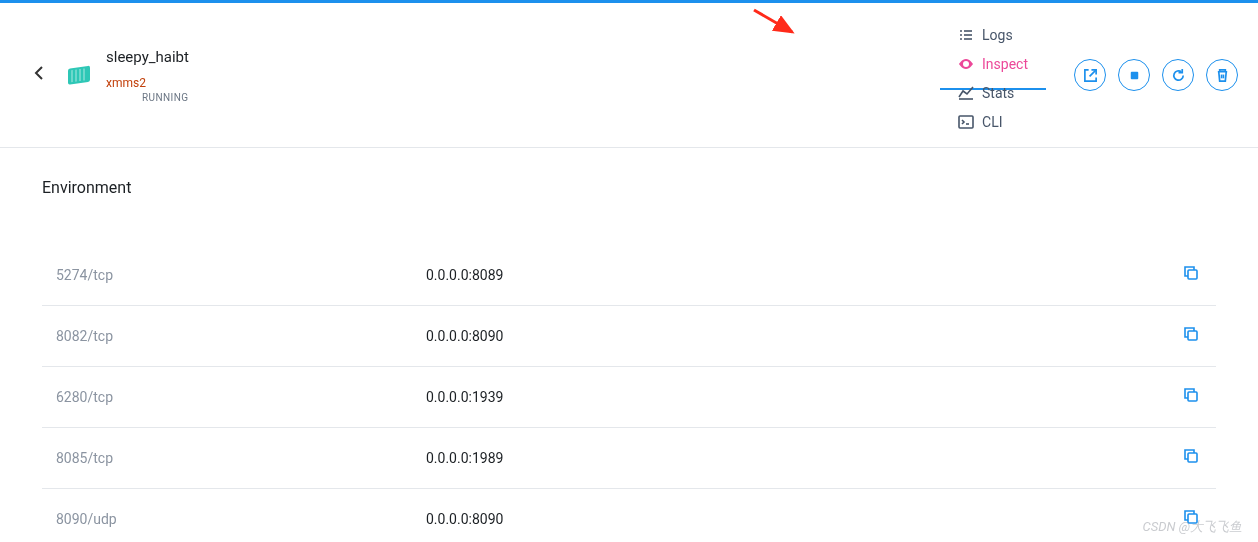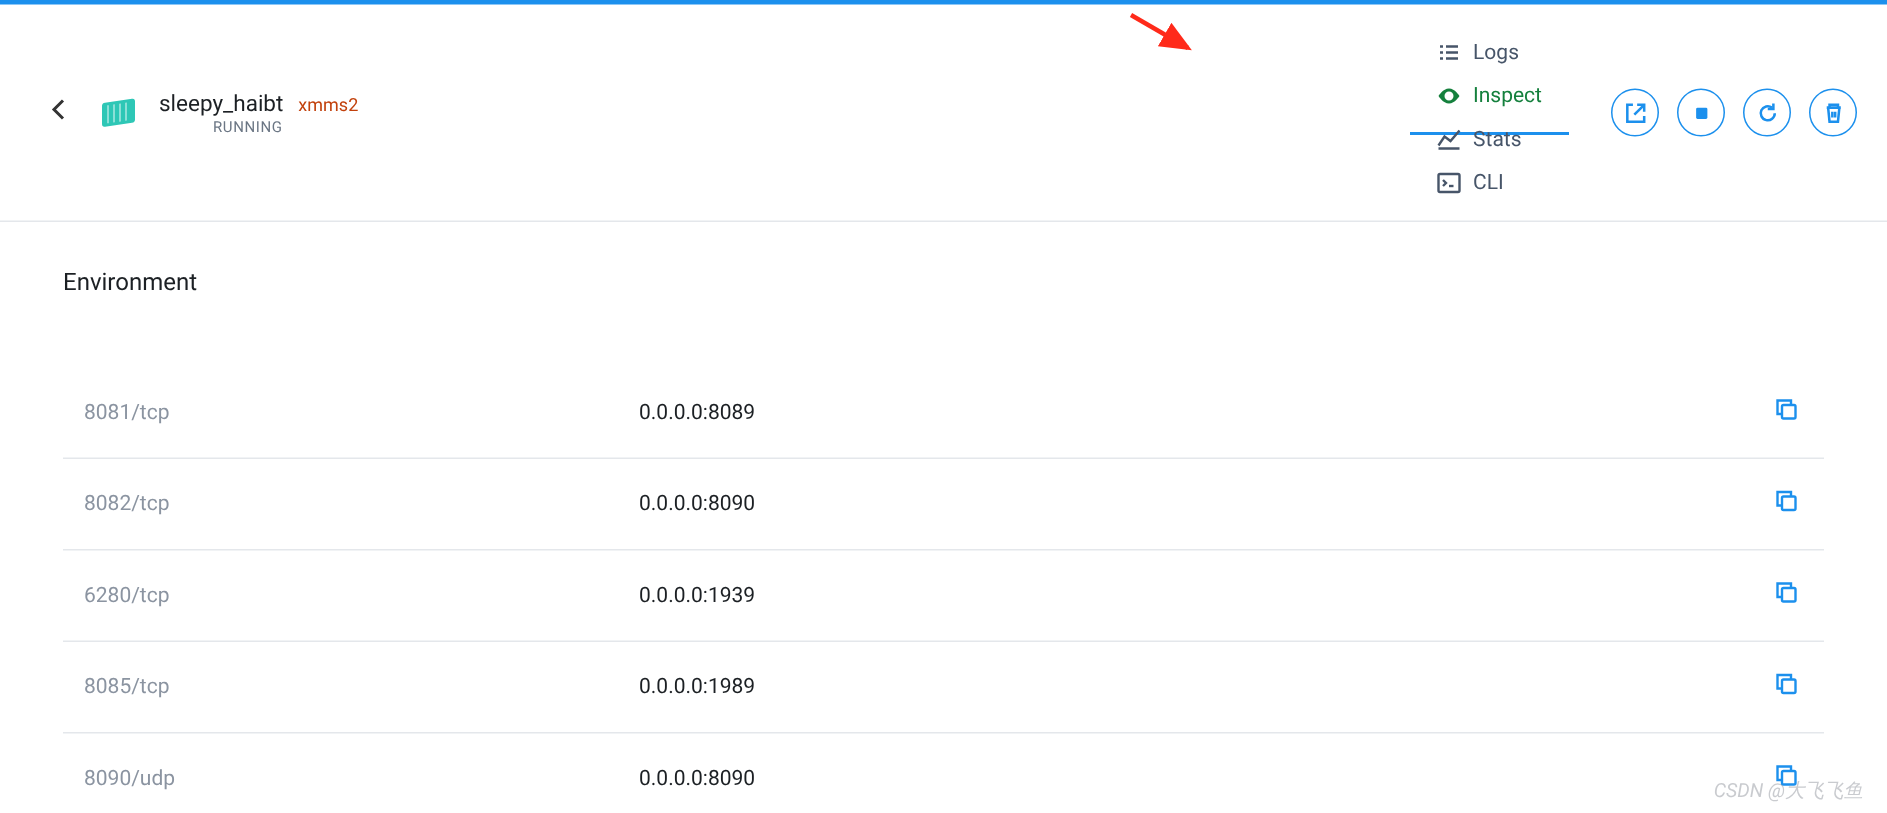--- a/index.html
+++ b/index.html
@@ -2,27 +2,27 @@
 <html><head>
   <meta charset="utf-8">
   <style>
     * { margin: 0; padding: 0; box-sizing: border-box; }
     body { font-family: -apple-system, BlinkMacSystemFont, "Segoe UI", Roboto, sans-serif; background: #fff; width: 1258px; height: 542px; overflow: hidden; position: relative; }
     .top-accent { height: 3px; background: #1c90ed; width: 100%; }
     .header { display: flex; align-items: center; padding: 14px 20px 14px 30px; border-bottom: 1px solid #e4e7eb; }
     .back-btn { color: #333; cursor: pointer; padding: 4px; }
     .container-icon { width: 28px; height: 24px; margin: 0 12px 0 18px; }
     .title-block { display: flex; flex-direction: column; gap: 2px; }
-    .title-row { display: flex; align-items: baseline; gap: 10px; }
+    .title-row { display: flex; align-items: baseline; gap: 10px; flex-direction: column; }
     .container-name { font-size: 15px; color: #1c2024; font-weight: 400; }
     .image-name { font-size: 12px; color: #c2410c; cursor: pointer; }
     .status-text { font-size: 10px; color: #6b7684; letter-spacing: 0.4px; margin-left: 36px; }
     .tabs { display: flex; margin-left: auto; gap: 0; flex-direction: column; }
     .tab { display: flex; align-items: center; gap: 8px; padding: 10px 18px 16px; font-size: 14px; color: #475569; cursor: pointer; border-bottom: 2px solid transparent; margin-bottom: -15px; }
-    .tab.active { color: #15803d; border-bottom-color: #1c90ed; }
+    .tab.active { color: #ec4899; border-bottom-color: #1c90ed; }
     .tab svg { width: 16px; height: 16px; }
     .actions { display: flex; gap: 12px; margin-left: 28px; }
     .action-btn { width: 32px; height: 32px; border: 1.5px solid #1c90ed; border-radius: 50%; display: flex; align-items: center; justify-content: center; color: #1c90ed; cursor: pointer; background: #fff; }
     .action-btn svg { width: 15px; height: 15px; }
     .content { padding: 30px 42px; }
     .section-title { font-size: 16px; color: #1c2024; font-weight: 400; margin-bottom: 48px; }
     .ports-section .section-title { margin-bottom: 28px; }
     .port-row { display: flex; align-items: center; padding: 17px 14px; border-bottom: 1px solid #e4e7eb; }
     .port-proto { width: 370px; font-size: 14px; color: #8b94a1; }
     .port-host { flex: 1; font-size: 14px; color: #1c2024; }
@@ -129,21 +129,21 @@
 </div>
 
 <div class="content">
   <div class="env-section">
     <h2 class="section-title">Environment</h2>
   </div>
 
   <div class="ports-section">
     <div id="ports-list">
         <div class="port-row">
-    <span class="port-proto">8081/tcp</span>
+    <span class="port-proto">5274/tcp</span>
     <span class="port-host">0.0.0.0:8089</span>
     <span class="copy-btn">
       <svg viewBox="0 0 18 18" fill="none" stroke="currentColor" stroke-width="1.6">
               <rect x="6" y="6" width="9" height="9" rx="1"></rect>
               <path d="M12 6V3H3v9h3"></path>
             </svg>
     </span>
         </div>
         <div class="port-row">
     <span class="port-proto">8082/tcp</span>

